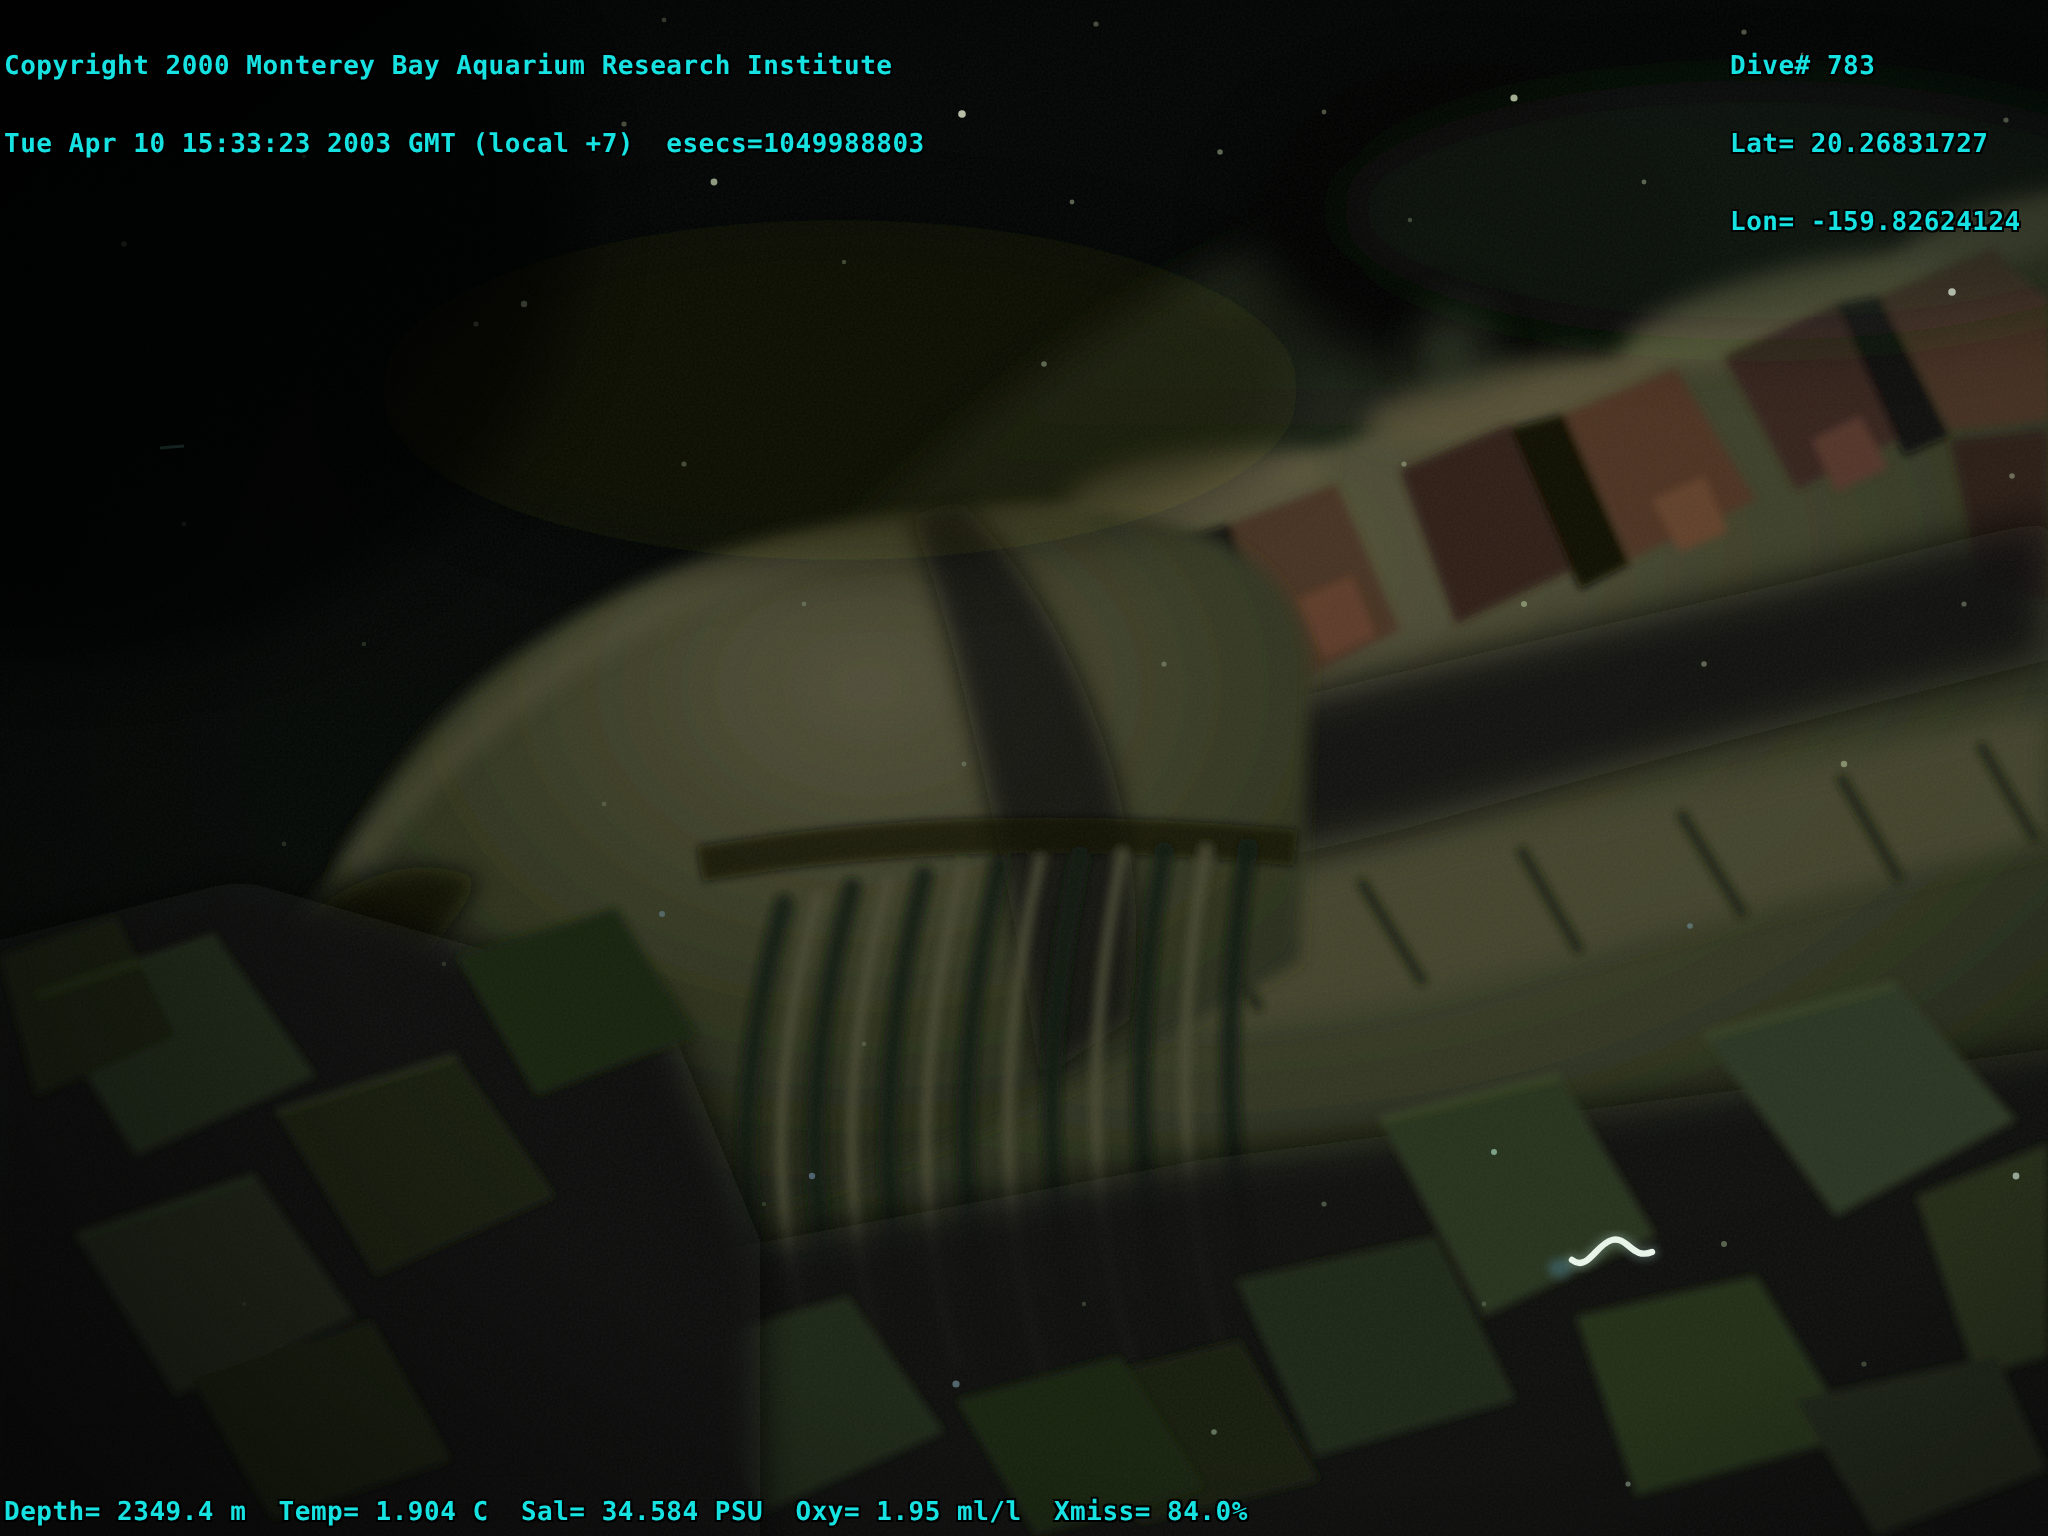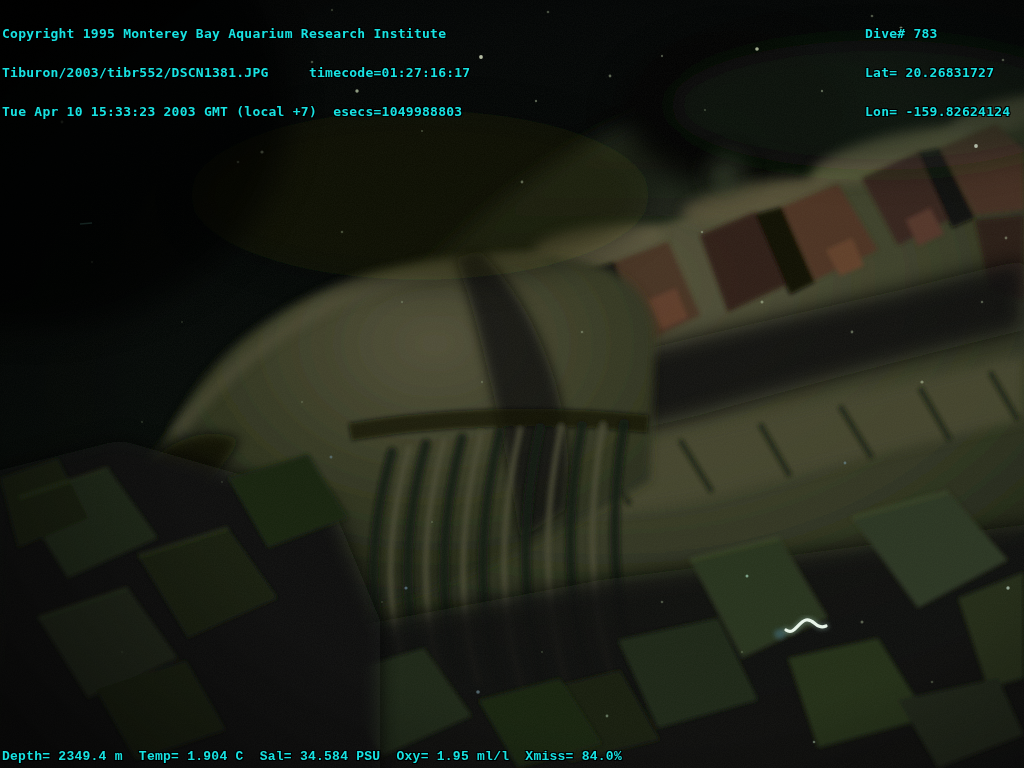--- a/index.html
+++ b/index.html
@@ -4,21 +4,21 @@
 <style>
   html,body{margin:0;padding:0;background:#000;}
   .stage{position:relative;width:1024px;height:768px;overflow:hidden;background:#030505;}
   .stage svg{position:absolute;left:0;top:0;display:block;}
   .hud{position:absolute;color:var(--hud,#17e2e2);
        font:bold 13px/13px "DejaVu Sans Mono","Liberation Mono",monospace;
        letter-spacing:.25px;white-space:pre;
        text-shadow:1px 1px 0 #000,-1px 1px 0 #000,1px -1px 0 #000,-1px -1px 0 #000,1px 0 0 #000,0 1px 0 #000;}
   .hud-tl{left:2px;top:1px;}
   .hud-tr{left:865px;top:1px;}
-  .hud-b{left:2px;bottom:5px;font-family:Liberation Mono, monospace;}
+  .hud-b{left:2px;bottom:5px;}
 </style>
 </head>
 <body>
 
 <div class="stage">
 
   <svg width="1024" height="768" viewBox="0 0 1024 768">
     <defs>
       <linearGradient id="gWater" x1="0" y1="0" x2="0" y2="1">
         <stop offset="0" stop-color="#020404"></stop>
@@ -245,22 +245,21 @@
         <circle cx="845" cy="463" r="1.4" fill="#78a0b0" opacity=".5"></circle>
       <line x1="80" y1="224" x2="92" y2="223" stroke="#77d4c4" stroke-width="1.5" opacity=".5"></line>
     </g>
 
     <rect x="0" y="0" width="1024" height="768" filter="url(#noise)" opacity="0.8"></rect>
     <rect x="0" y="0" width="1024" height="768" fill="url(#gVig)"></rect>
     <ellipse cx="30" cy="110" rx="260" ry="220" fill="#000000" opacity="0.6" filter="url(#f16)"></ellipse>
   </svg>
 
   <div class="hud hud-tl">
-    <div>Copyright 1995 Monterey Bay Aquarium Research Institute</div>
-    <div>Tiburon/2003/tibr552/DSCN1381.JPG     timecode=01:27:16:17</div>
+    <div>Copyright 2000 Monterey Bay Aquarium Research Institute</div>
     <div>Tue Apr 10 15:33:23 2003 GMT (local +7)  esecs=1049988803</div>
   </div>
 
   <div class="hud hud-tr">
     <div>Dive# 783</div>
     <div>Lat= 20.26831727</div>
     <div>Lon= -159.82624124</div>
   </div>
 
   <div class="hud hud-b">Depth= 2349.4 m  Temp= 1.904 C  Sal= 34.584 PSU  Oxy= 1.95 ml/l  Xmiss= 84.0%</div>

